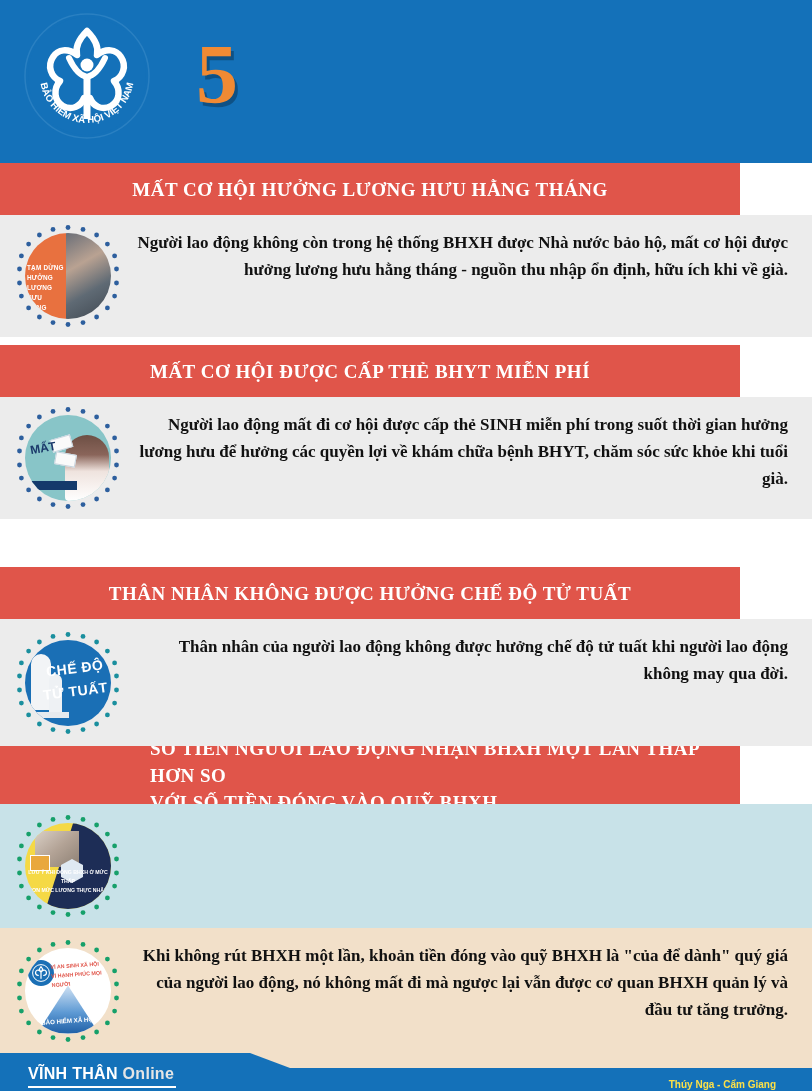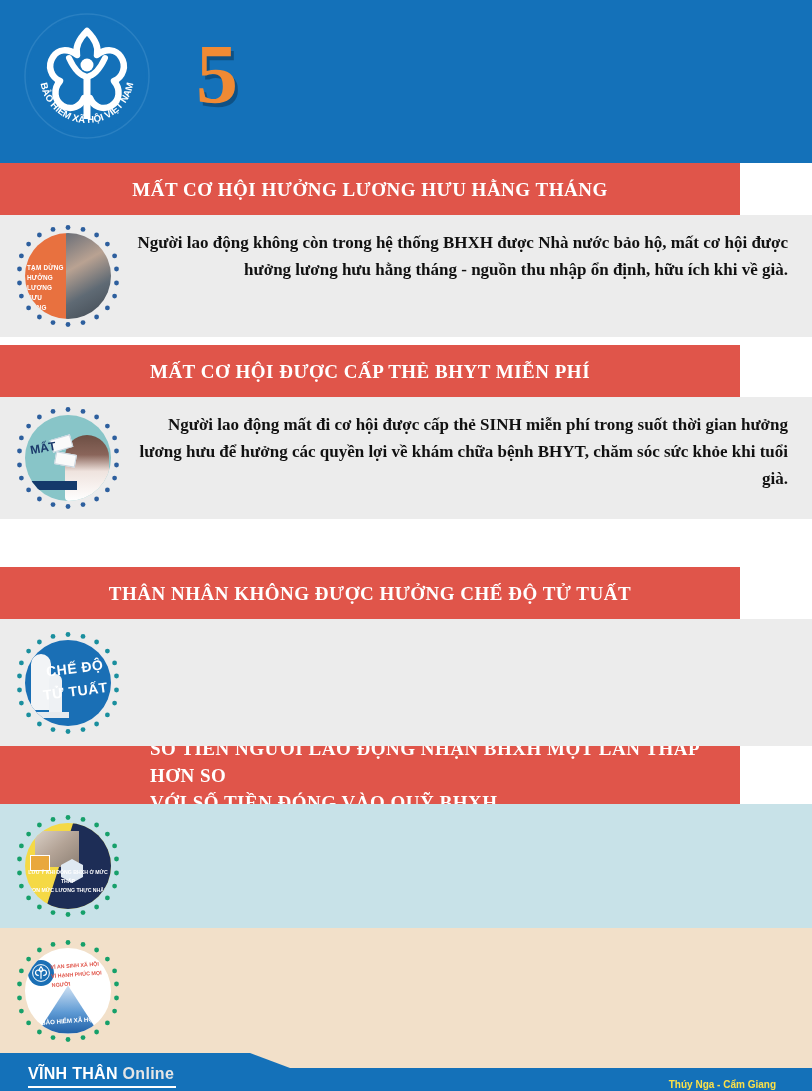--- a/index.html
+++ b/index.html
@@ -449,20 +449,23 @@
             <circle cx="5.4" cy="72.1" r="2.4"></circle>
               <circle cx="3.5" cy="59" r="2.4"></circle>
               <circle cx="3.5" cy="45" r="2.4"></circle>
             <circle cx="5.4" cy="31.9" r="2.4"></circle>
               <circle cx="12.6" cy="20.1" r="2.4"></circle>
               <circle cx="23.4" cy="11" r="2.4"></circle>
             <circle cx="37" cy="5.4" r="2.4"></circle>
           </g>
         </svg>
       </div>
+    </div>
+    <div class="text-cell">
+      <p>Thân nhân của người lao động không được hưởng chế độ tử tuất khi người lao động không may qua đời.</p>
     </div>
   </div>
 
   <div class="bar bar-4 two-line">
     <div class="bar-inner">
       <h2>SỐ TIỀN NGƯỜI LAO ĐỘNG NHẬN BHXH MỘT LẦN THẤP HƠN SO</h2>
       <h2>VỚI SỐ TIỀN ĐÓNG VÀO QUỸ BHXH</h2>
     </div>
   </div>
   <div class="body-row body-4">
@@ -553,20 +556,23 @@
               <circle cx="3.5" cy="59" r="2.4"></circle>
               <circle cx="3.5" cy="45" r="2.4"></circle>
             <circle cx="5.4" cy="31.9" r="2.4"></circle>
               <circle cx="12.6" cy="20.1" r="2.4"></circle>
               <circle cx="23.4" cy="11" r="2.4"></circle>
             <circle cx="37" cy="5.4" r="2.4"></circle>
           </g>
         </svg>
       </div>
     </div>
+    <div class="text-cell">
+      <p>Khi không rút BHXH một lần, khoản tiền đóng vào quỹ BHXH là "của để dành" quý giá của người lao động, nó không mất đi mà ngược lại vẫn được cơ quan BHXH quản lý và đầu tư tăng trưởng.</p>
+    </div>
   </div>
 
   <div class="footer">
     <div class="footer-notch"></div>
     <div class="brand">
       <div class="brand-txt">
         <span>VĨNH THÂN</span>
         <span class="brand-online">Online</span>
       </div>
       <div class="brand-rule"></div>

